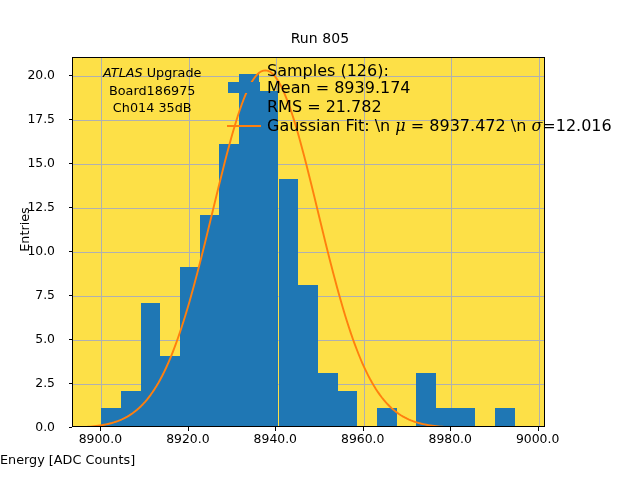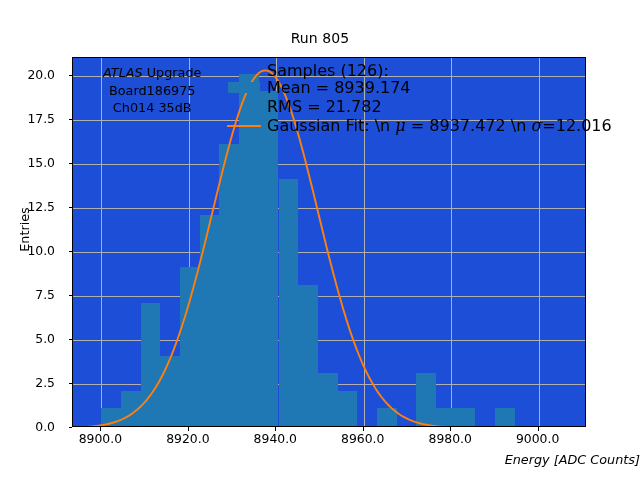--- a/index.html
+++ b/index.html
@@ -1,43 +1,43 @@
 <!DOCTYPE html>
 <html><head>
 <meta charset="utf-8">
 <style>
   html,body{margin:0;padding:0;background:#ffffff;}
   body{width:640px;height:480px;overflow:hidden;
        font-family:"DejaVu Sans","Liberation Sans",sans-serif;color:#000;}
   #fig{position:relative;width:640px;height:480px;background:#fff;}
 
   
-  #axes{position:absolute;left:72px;top:57px;width:514px;height:370px;
-        border:1.1px solid #000;box-sizing:border-box;background:#1d4ed8;}
+  #axes{position:absolute;left:72px;top:57px;width:473px;height:370px;
+        border:1.1px solid #000;box-sizing:border-box;background:#fde047;}
   #plotclip{position:absolute;inset:0;overflow:hidden;}
 
   .gridv,.gridh{position:absolute;background:#b0b0b0;}
   .gridv{width:1px;top:0;bottom:0;}
   .gridh{height:1px;left:0;right:0;}
 
   
   #title{position:absolute;left:0;top:0;width:640px;text-align:center;
          top:30px;font-size:14px;letter-spacing:.1px;}
 
   
   .xtick{position:absolute;top:431px;font-size:12.4px;text-align:center;
          width:70px;margin-left:-35px;}
   .ytick{position:absolute;right:585px;font-size:12.4px;text-align:right;
          width:70px;margin-top:-8px;}
   .tickmark-x{position:absolute;width:1px;height:3.5px;background:#000;top:427px;}
   .tickmark-y{position:absolute;height:1px;width:3.5px;background:#000;left:68.5px;}
 
   
-  #xlabel{position:absolute;left:0;width:640px;top:452px;text-align:right;
-          font-size:12.8px;font-style:italic;}
+  #xlabel{position:absolute;left:0;width:640px;top:452px;text-align:left;
+          font-size:12.8px;}
   #ylabel{position:absolute;left:-96px;top:222px;width:240px;text-align:center;
           font-size:12.8px;transform:rotate(-90deg);transform-origin:center;}
 
   
   .bar{position:absolute;bottom:0;background:#1f77b4;}
 
   
   #fitsvg{position:absolute;left:0;top:0;width:505px;height:370px;overflow:visible;}
 
   

